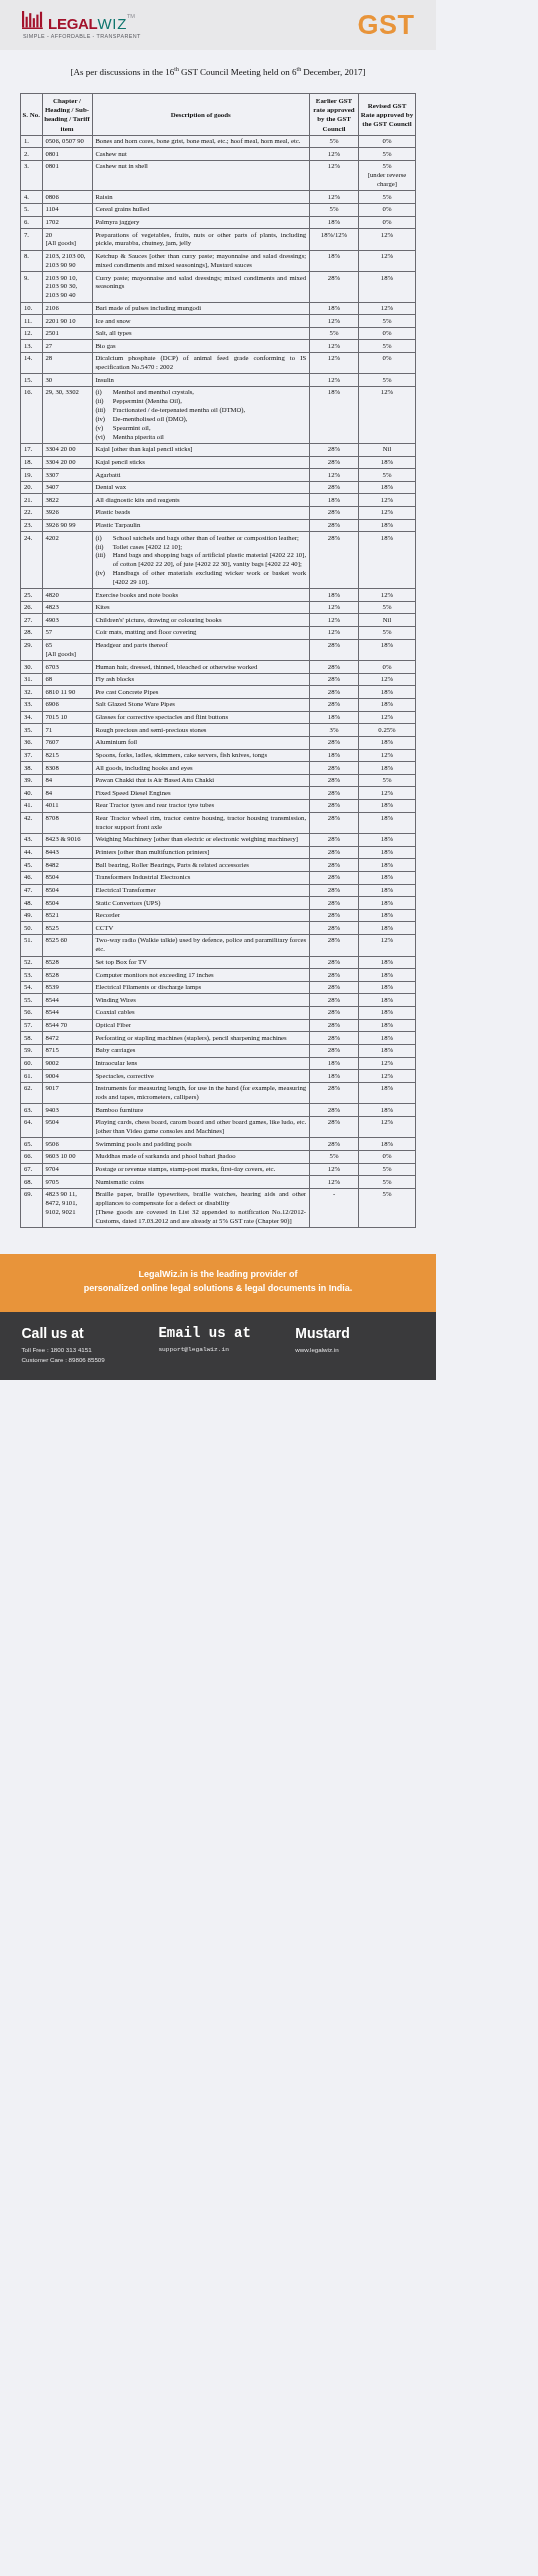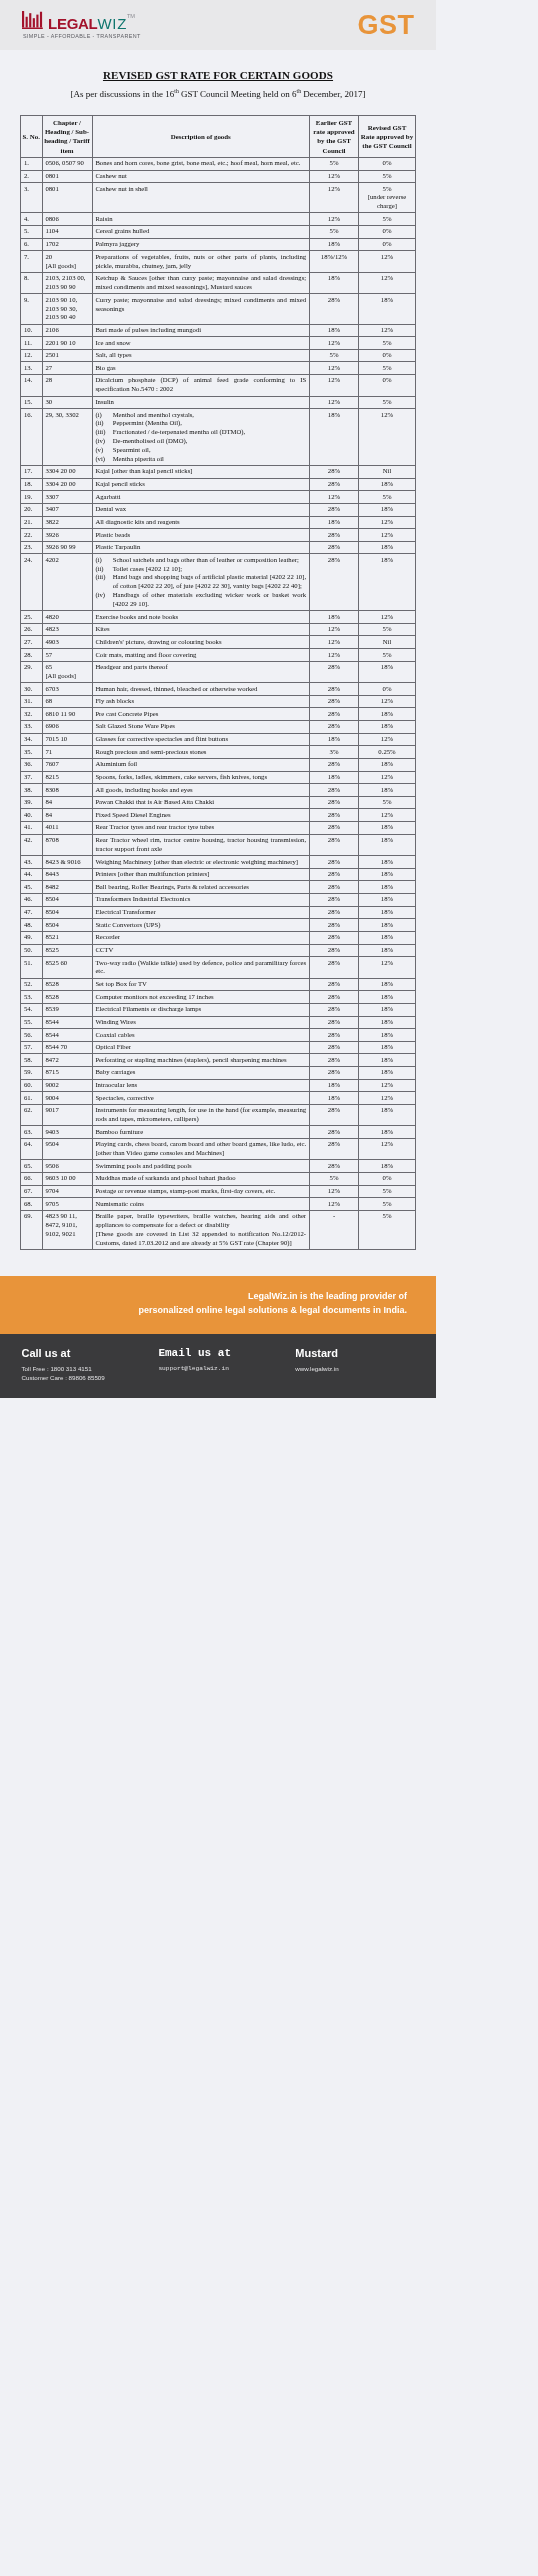--- a/index.html
+++ b/index.html
@@ -108,21 +108,21 @@
     text-align:justify;
   }
   ul.romans li .rm { flex:0 0 14.4px; }
   ul.romans li .tx { flex:1 1 auto; text-align:justify; }
 
   
   .banner {
     margin-top:18.7px;
     background:#e8943a;
     color:#ffffff;
-    text-align:right;
+    text-align:center;
     padding:14.4px 29px 16px 29px;
     font-family:"Liberation Sans", sans-serif;
     font-weight:bold;
     font-size:9px;
     line-height:1.55;
   }
 
   
   .footer {
     background:#3a3a3c;
@@ -130,21 +130,21 @@
     display:flex;
     padding:13px 21.5px 14.4px 21.5px;
     font-family:"Liberation Sans", sans-serif;
     gap:7.2px;
   }
   .fcol { flex:1 1 0; }
   .fcol.f1 { flex:0 0 33%; }
   .fcol.f2 { flex:0 0 33%;font-family:Liberation Mono, monospace; }
   .fcol.f3 { flex:0 0 30%; }
   .fh {
-    font-size:11px;
+    font-size:14px;
     font-weight:bold;
     margin-bottom:4.3px;
     color:#ffffff;
   }
   .fl {
     font-size:6.2px;
     line-height:1.6;
     color:#e2e2e4;
   }
 </style>
@@ -175,21 +175,20 @@
           <span class="brand-tm">TM</span>
         </span>
       </div>
       <div class="tagline">SIMPLE - AFFORDABLE - TRANSPARENT</div>
     </div>
     <div class="gst-logo">GST</div>
   </div>
 
   <div class="doc">
 
-    <div class="doc-title">REVISED GST RATE FOR CERTAIN GOODS</div>
 
     <div class="doc-sub">
       <span>[As per discussions in the 16</span><sup>th</sup><span> GST Council Meeting held on 6</span><sup>th</sup><span> December, 2017]</span>
     </div>
 
     <table class="gst">
       <colgroup>
         <col class="c-sno">
           <col class="c-chap">
           <col class="c-desc">

